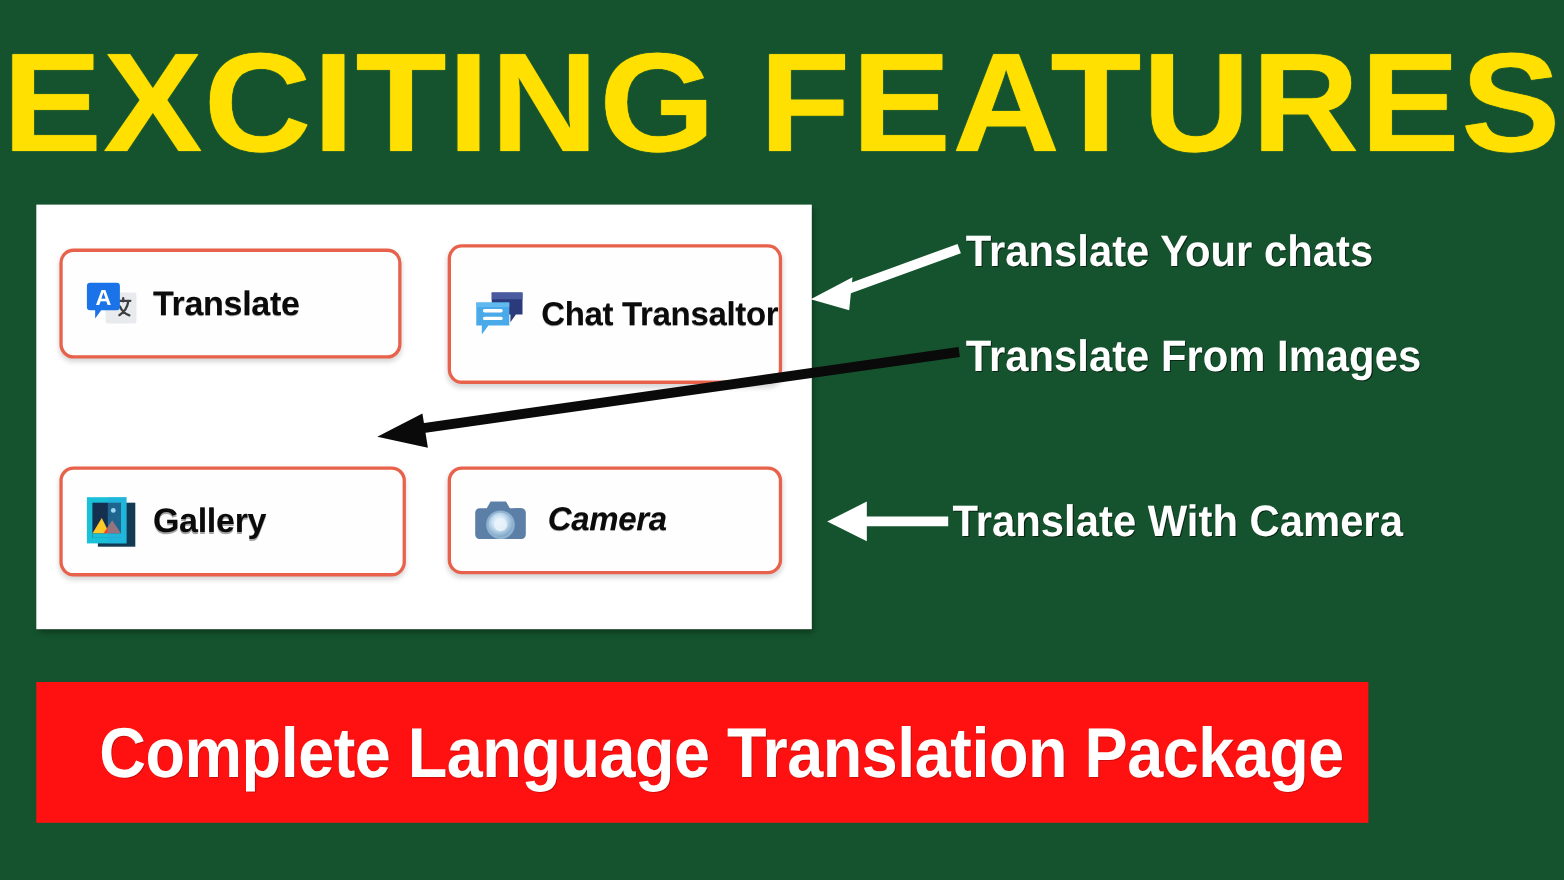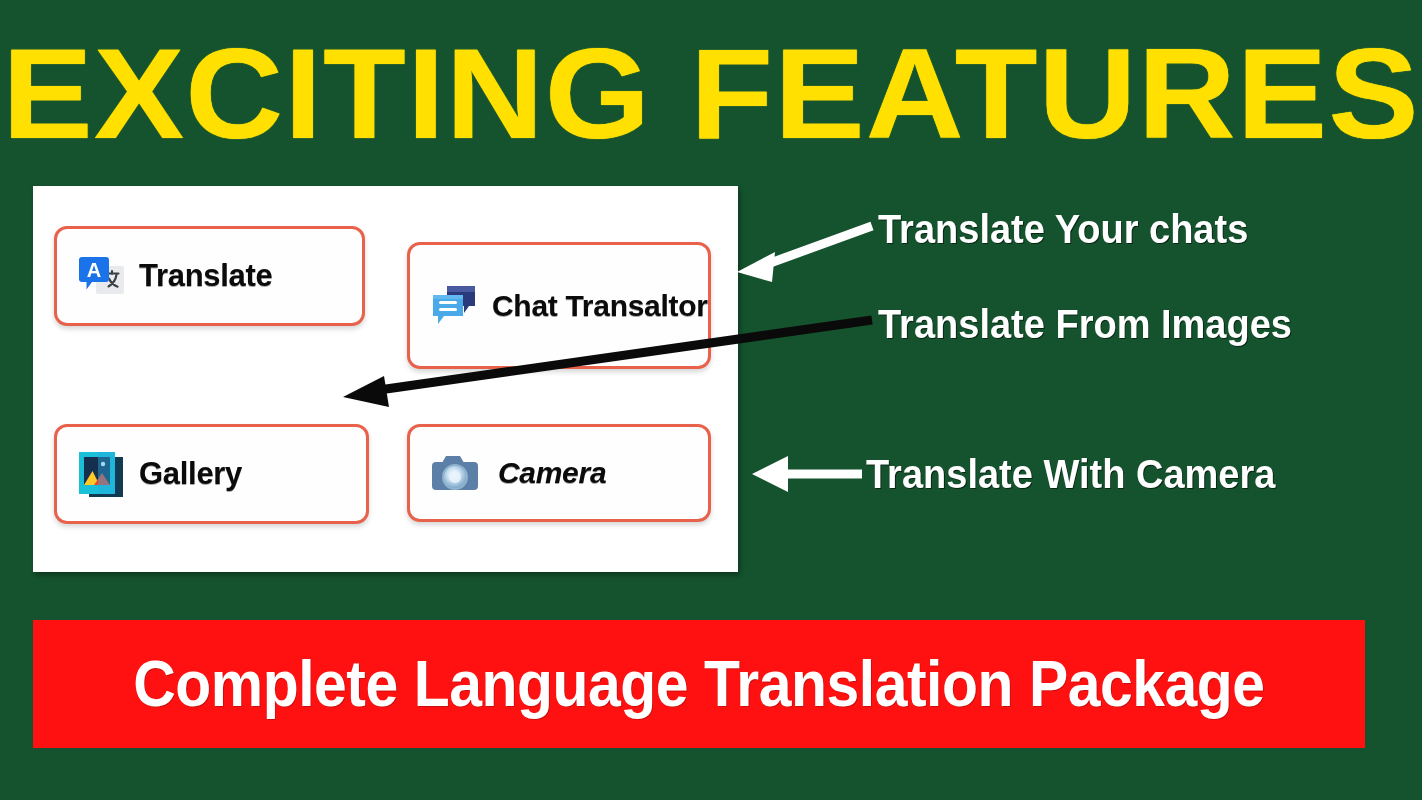--- a/index.html
+++ b/index.html
@@ -63,21 +63,21 @@
     background: #fefefe;
     border: 3px solid #e8624b;
     border-radius: 13px;
     box-shadow: 0 3px 5px rgba(0,0,0,0.16);
     display: flex;
     align-items: center;
     padding-left: 18px;
     overflow: hidden;
   }
   .card-tl { left: 21px;  top: 40px;  width: 311px; height: 100px; }
-  .card-tr { left: 374px; top: 36px;  width: 304px; height: 127px; margin-top: 20px; }
+  .card-tr { left: 374px; top: 36px;  width: 304px; height: 127px; }
   .card-bl { left: 21px;  top: 238px; width: 315px; height: 100px; }
   .card-br { left: 374px; top: 238px; width: 304px; height: 98px; }
 
   .card-icon {
     flex: 0 0 auto;
     width: 54px;
     height: 54px;
     position: relative;
     margin-right: 10px;
   }
@@ -207,17 +207,17 @@
     <g>
       <line x1="862" y1="474" x2="782" y2="474" stroke="#ffffff" stroke-width="9" stroke-linecap="butt"></line>
       <polygon points="752,474 788,456 788,492" fill="#ffffff"></polygon>
     </g>
   </svg>
 
   <div class="annotation" id="anno-chats">Translate Your chats</div>
   <div class="annotation" id="anno-images">Translate From Images</div>
   <div class="annotation" id="anno-camera">Translate With Camera</div>
 
-  <div id="banner" style="position:absolute;left:33px;top:620px;width:1332px;height:128px;background:#ff1111;display:flex;align-items:center;justify-content:center;">
+  <div id="banner" style="position:absolute;left:33px;top:620px;width:1176px;height:128px;background:#ff1111;display:flex;align-items:center;justify-content:center;padding-left:35px;">
     <span style="color:#ffffff;font-family:'Liberation Sans',sans-serif;font-weight:bold;font-size:64px;letter-spacing:-0.5px;white-space:nowrap;transform:scaleX(0.92);transform-origin:center;text-shadow:1px 1px 0 rgba(0,0,0,0.2);">Complete Language Translation Package</span>
   </div>
 
 </div>
 
 </body></html>

